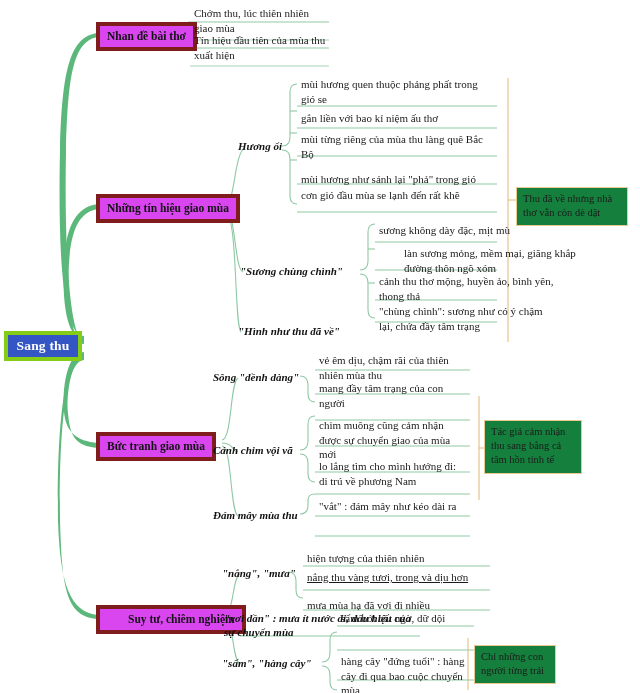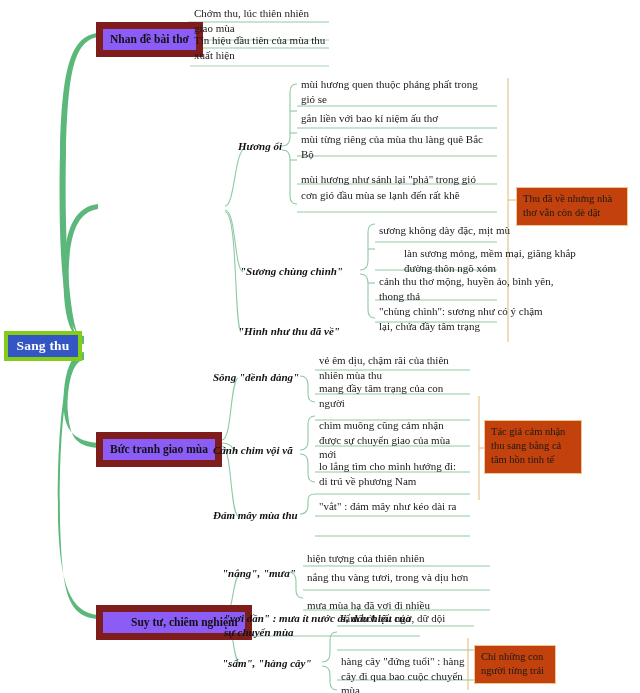--- a/index.html
+++ b/index.html
@@ -21,22 +21,22 @@
     left:4px;top:331px;width:78px;height:30px;
     background:#3455c4;
     border:4px solid #84cc16;
     color:#ffffff;
     font-weight:bold;font-size:13.5px;
     display:flex;align-items:center;justify-content:center;
     letter-spacing:.2px;
   }
 
   .branch{
-    background:#8b5cf6;
-    border:7px solid #7f1d1d;
+    background:#d946ef;
+    border:4px solid #7f1d1d;
     color:#111;
     font-weight:bold;
     font-size:11.5px;
     padding:4px 7px 5px 7px;
     white-space:nowrap;
     display:flex;align-items:center;justify-content:center;
   }
 
   .sub{
     color:#111;
@@ -48,21 +48,21 @@
   }
 
   .leaf{
     font-size:11px;
     line-height:1.33;
     color:#1a1a1a;
     padding:1px 2px 2px 2px;
   }
 
   .note{
-    background:#c2410c;
+    background:#15803d;
     border:1px solid #e9c98f;
     font-size:10.5px;
     line-height:1.35;
     color:#1a1a1a;
     padding:4px 6px 5px 6px;
   }
 </style>
 </head>
 <body>
 
@@ -162,20 +162,23 @@
   </svg>
 
   <div class="node root">Sang thu</div>
 
   <div class="node branch" style="left:96px;top:22px;">
     <span>Nhan đề bài thơ</span>
   </div>
   <div class="node leaf" style="left:192px;top:5px;width:140px;">Chớm thu, lúc thiên nhiên giao mùa</div>
   <div class="node leaf" style="left:192px;top:32px;width:140px;">Tín hiệu đầu tiên của mùa thu xuất hiện</div>
 
+  <div class="node branch" style="left:96px;top:194px;">
+    <span>Những tín hiệu giao mùa</span>
+  </div>
 
   <div class="node sub" style="left:238px;top:140px;">Hương ổi</div>
   <div class="node leaf" style="left:299px;top:76px;width:196px;">mùi hương quen thuộc phảng phất trong gió se</div>
   <div class="node leaf" style="left:299px;top:110px;width:196px;">gắn liền với bao kỉ niệm ấu thơ</div>
   <div class="node leaf" style="left:299px;top:131px;width:196px;">mùi từng riêng của mùa thu làng quê Bắc Bộ</div>
   <div class="node leaf" style="left:299px;top:159px;width:196px;margin-top:12px;">mùi hương như sánh lại "phả" trong gió</div>
   <div class="node leaf" style="left:299px;top:187px;width:196px;">cơn gió đầu mùa se lạnh đến rất khẽ</div>
 
   <div class="node sub" style="left:240px;top:265px;">"Sương chùng chình"</div>
   <div class="node leaf" style="left:377px;top:222px;width:184px;">sương không dày đặc, mịt mù</div>
@@ -203,21 +206,21 @@
   <div class="node leaf" style="left:317px;top:498px;width:152px;">"vắt" : đám mây như kéo dài ra</div>
 
   <div class="node note" style="left:484px;top:420px;width:98px;">Tác giả cảm nhận thu sang bằng cả tâm hồn tinh tế</div>
 
   <div class="node branch" style="left:96px;top:605px;padding-left:28px;">
     <span>Suy tư, chiêm nghiệm</span>
   </div>
 
   <div class="node sub" style="left:222px;top:567px;">"nắng", "mưa"</div>
   <div class="node leaf" style="left:305px;top:550px;width:186px;">hiện tượng của thiên nhiên</div>
-  <div class="node leaf" style="left:305px;top:569px;width:186px;">nắng thu vàng tươi, trong và dịu hơn</div>
+  <div class="node leaf" style="left:305px;top:569px;width:186px;text-decoration:underline;">nắng thu vàng tươi, trong và dịu hơn</div>
   <div class="node leaf" style="left:305px;top:597px;width:186px;">mưa mùa hạ đã vơi đi nhiều</div>
 
   <div class="node sub" style="left:224px;top:612px;width:196px;white-space:normal;">"vơi dần" : mưa ít nước đi, dấu hiệu của sự chuyển mùa</div>
 
   <div class="node sub" style="left:222px;top:657px;">"sấm", "hàng cây"</div>
   <div class="node leaf" style="left:339px;top:610px;width:136px;">sấm bớt bất ngờ, dữ dội</div>
   <div class="node leaf" style="left:339px;top:653px;width:136px;">hàng cây "đứng tuổi" : hàng cây đi qua bao cuộc chuyển mùa</div>
 
   <div class="node note" style="left:474px;top:645px;width:82px;">Chỉ những con người từng trải</div>
 

